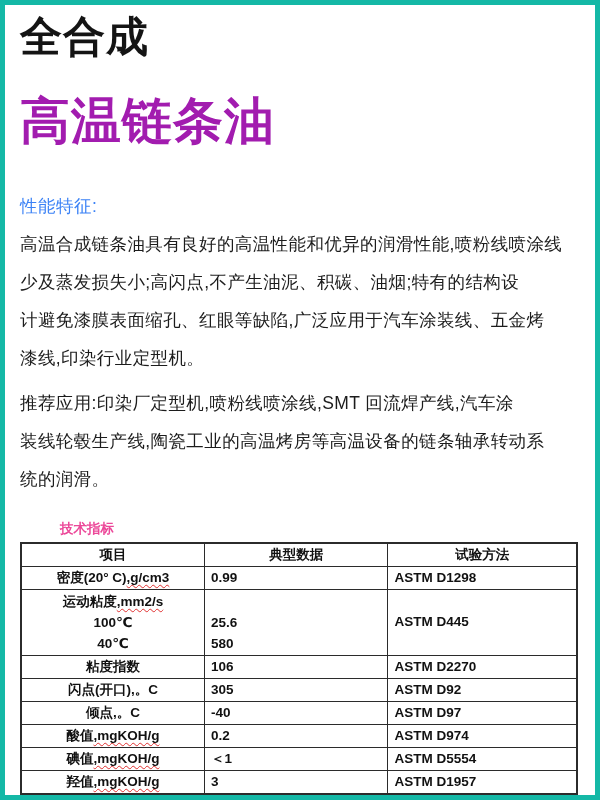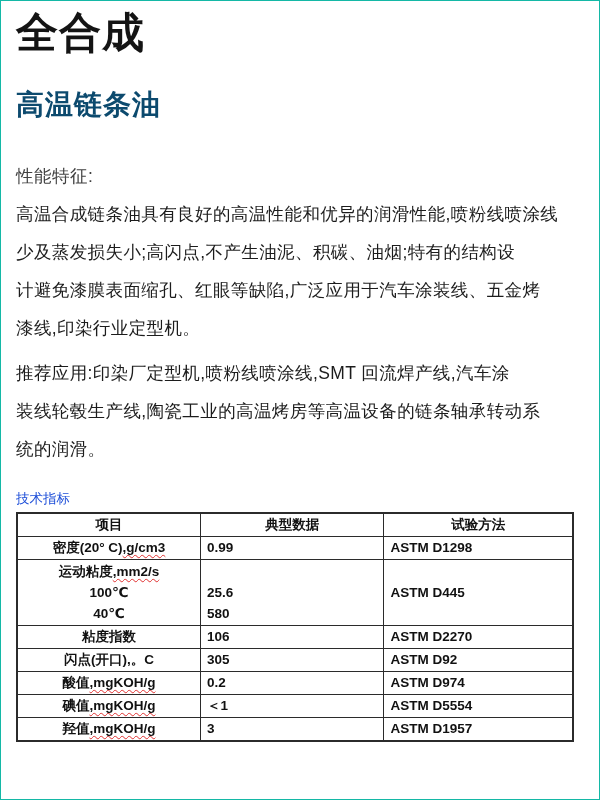--- a/index.html
+++ b/index.html
@@ -3,44 +3,44 @@
 <meta charset="utf-8">
 <style>
   html,body { margin:0; padding:0; background:#ffffff; }
   body {
     width:600px; height:800px; overflow:hidden;
     font-family:"Liberation Sans","DejaVu Sans",sans-serif;
     color:#1a1a1a;
   }
   .frame {
     box-sizing:border-box; width:600px; height:800px;
-    border:1px solid #14b8a6; background:#fff;
+    border:5px solid #14b8a6; background:#fff;
     padding:6px 15px 0 15px;
   }
   .title-black {
     margin:2px 0 0 0; font-size:42px; line-height:1.15;
     font-weight:800; color:#141414; letter-spacing:1px;
   }
   .title-red {
-    margin:32px 0 0 0; font-size:28px; line-height:1.15;
-    font-weight:800; letter-spacing:1px; color:#0c4a6e;
+    margin:32px 0 0 0; font-size:50px; line-height:1.15;
+    font-weight:800; letter-spacing:1px; color:#a21caf;
   }
   .section-heading {
-    margin-top:36px; font-size:17.5px; line-height:38px; color:#404040;
+    margin-top:36px; font-size:17.5px; line-height:38px; color:#3b82f6;
     letter-spacing:0.5px;
   }
   .para { margin-top:0; }
   .para.second { margin-top:7px; }
   .body-line {
     font-size:17.5px; line-height:38px; color:#1c1c1c;
     letter-spacing:0.4px; white-space:nowrap;
   }
   .caption {
     margin-top:22px; margin-bottom:4px;
-    font-size:13.5px; color:#1d4ed8; font-weight:400;
+    font-size:13.5px; color:#ec4899; font-weight:700;margin-left:40px;
   }
   table.spec {
     width:558px; border-collapse:collapse;
     border:2px solid #2b2b2b; table-layout:fixed;
   }
   table.spec th, table.spec td {
     border:1px solid #2b2b2b;
     font-size:13.5px; font-weight:600; color:#111;
     padding:1px 6px; line-height:20px;
     overflow:hidden;
@@ -121,20 +121,25 @@
           <td class="c1">粘度指数</td>
           <td class="c2">106</td>
           <td class="c3">ASTM D2270</td>
         </tr>
         <tr>
           <td class="c1">闪点(开口),。C</td>
           <td class="c2">305</td>
           <td class="c3">ASTM D92</td>
         </tr>
         <tr>
+          <td class="c1">倾点,。C</td>
+          <td class="c2">-40</td>
+          <td class="c3">ASTM D97</td>
+        </tr>
+        <tr>
           <td class="c1">酸值<span class="sq">,mgKOH/g</span></td>
           <td class="c2">0.2</td>
           <td class="c3">ASTM D974</td>
         </tr>
         <tr>
           <td class="c1">碘值<span class="sq">,mgKOH/g</span></td>
           <td class="c2">＜1</td>
           <td class="c3">ASTM D5554</td>
         </tr>
         <tr>

